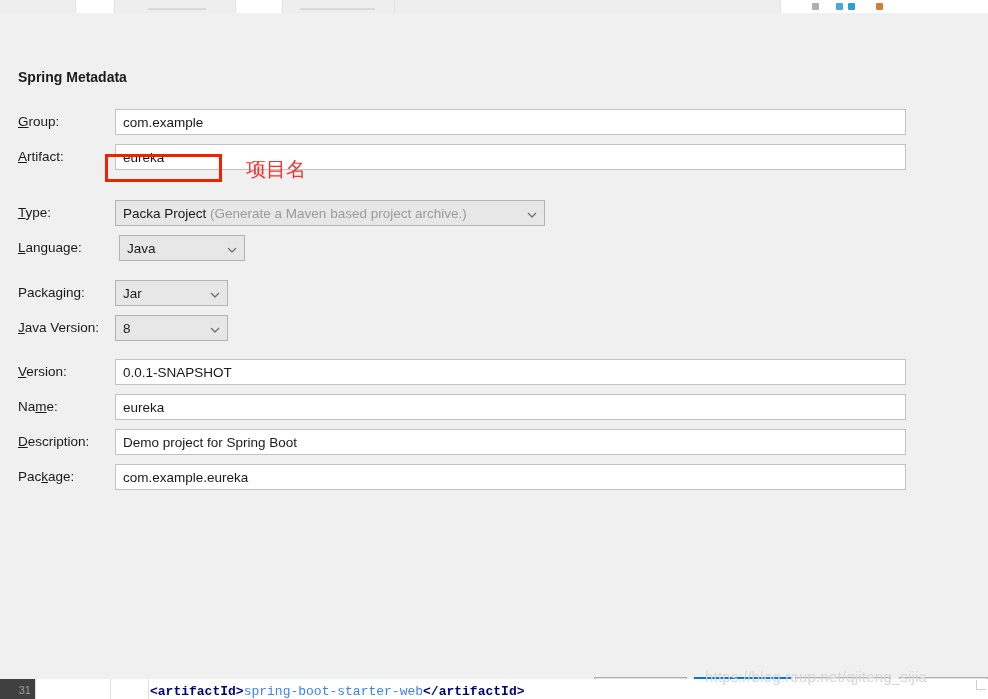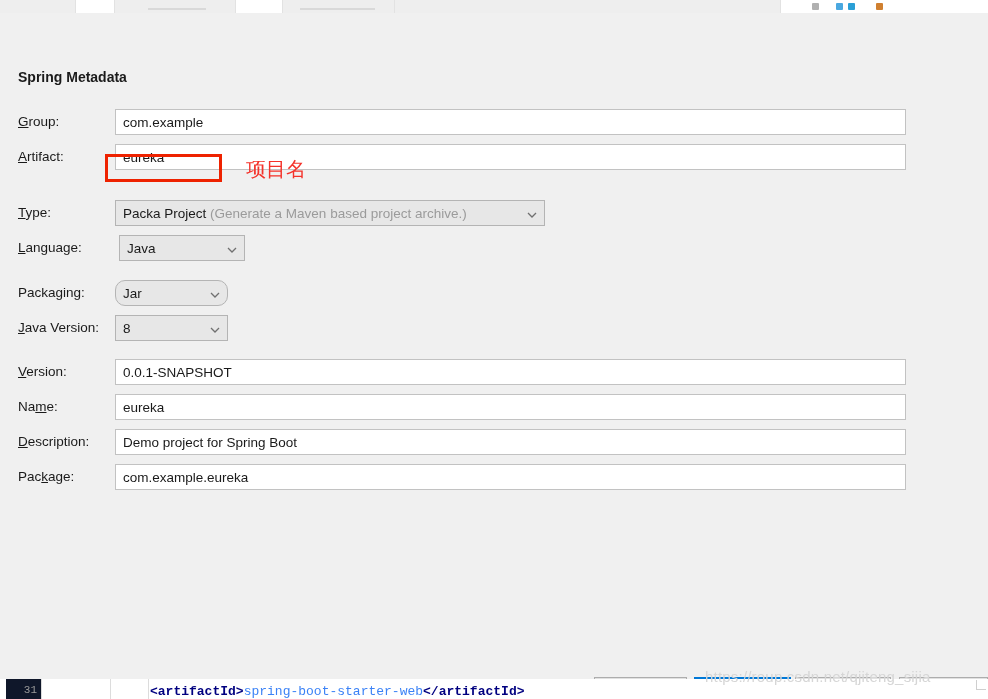--- a/index.html
+++ b/index.html
@@ -161,21 +161,21 @@
     position: absolute;
     right: 8px;
     top: 9px;
     width: 9px;
     height: 9px;
   }
   .chevron svg { display: block; }
 
   #combo-type   { left: 115px; width: 430px; }
   #combo-lang   { left: 119px; width: 126px; }
-  #combo-pack   { left: 115px; width: 113px; border-radius: 10px; }
+  #combo-pack   { left: 115px; width: 113px; }
   #combo-java   { left: 115px; width: 113px; }
 
   
   #artifact-highlight-box {
     position: absolute;
     left: 105px;
     top: 117px;
     width: 117px;
     height: 28px;
     box-sizing: border-box;
@@ -224,30 +224,29 @@
     position: absolute;
     left: 0; top: 679px;
     width: 988px; height: 20px;
     background: #ffffff;
     overflow: hidden;
   }
   #code-gutter {
     position: absolute;
     left: 0; top: 0;
     width: 36px; height: 20px;
-    background: #0f172a;
+    background: #404040;
     border-right: 1px solid #dcdcdc;
     color: #9a9a9a;
-    font-family: Liberation Mono, monospace;
+    font-family: Liberation Sans, sans-serif;
     font-size: 11px;
     text-align: right;
     padding-right: 4px;
     box-sizing: border-box;
     line-height: 22px;
-    margin-left: 6px;
   }
   .code-divider {
     position: absolute;
     top: 0;
     width: 1px; height: 20px;
     background: #dcdcdc;
   }
   #code-text {
     position: absolute;
     left: 150px; top: 0;
@@ -393,14 +392,14 @@
   </div>
 </div>
 
 <div id="code-strip">
   <div id="code-gutter">31</div>
   <div class="code-divider" style="left:110px;"></div>
   <div class="code-divider" style="left:148px;"></div>
   <div id="code-text"><span class="code-tag">&lt;artifactId&gt;</span><span class="code-val">spring-boot-starter-web</span><span class="code-tag">&lt;/artifactId&gt;</span></div>
 </div>
 
-<div id="watermark">https://roup.csdn.net/qjiteng_sijia</div>
+<div id="watermark">https://blog.roup.net/qjiteng_sijia</div>
 <div id="scroll-corner"></div>
 
 </body></html>

